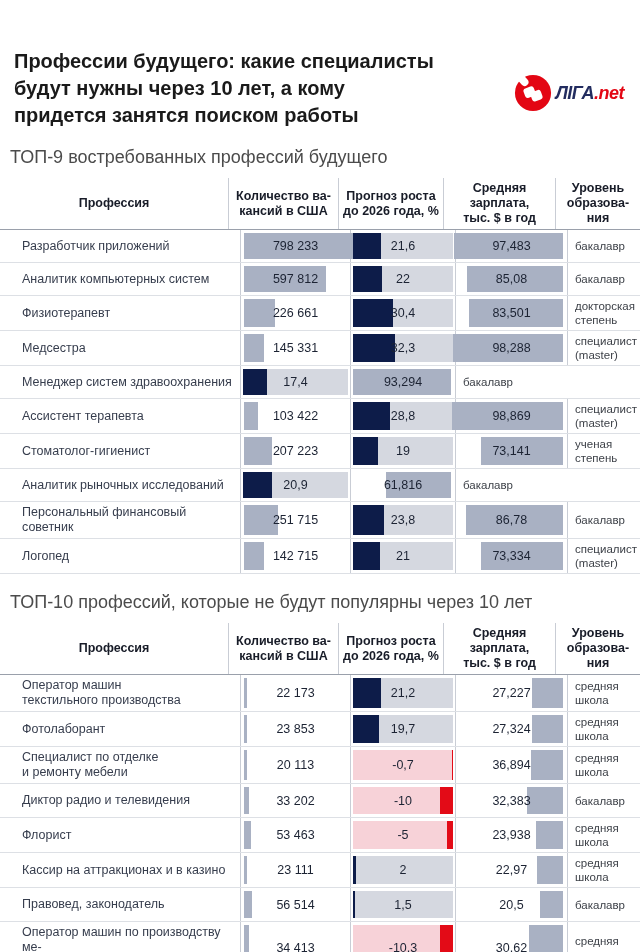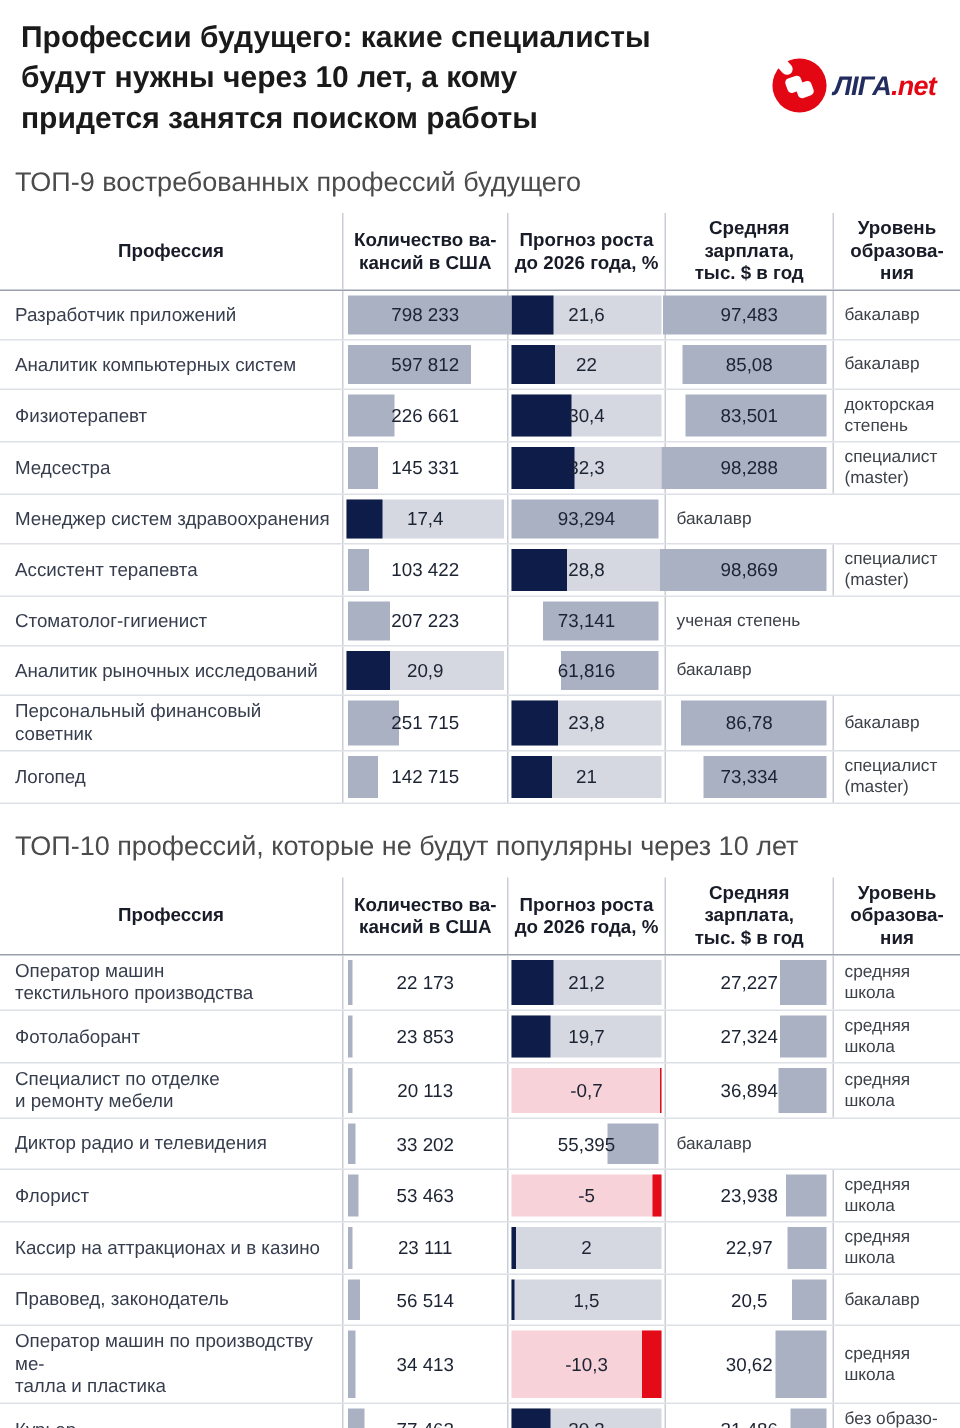--- a/index.html
+++ b/index.html
@@ -1,39 +1,39 @@
 <!DOCTYPE html>
 <html style="--bar-blue: #a9b1c3; --growth-track: #d5d8e0; --growth-bar: #0d1c49; --neg-track: #f7d2d8; --neg-bar: #e30b17;"><head>
 <meta charset="utf-8">
 <style>
   html,body{margin:0;padding:0;background:#fff;}
   body{width:640px;font-family:"Liberation Sans",sans-serif;color:#1a1a1a;}
   .page{width:640px;box-sizing:border-box;padding-top:8px;}
 
   
-  .masthead{display:flex;justify-content:space-between;align-items:flex-start;padding:4px 14px 0 14px;}
+  .masthead{display:flex;justify-content:space-between;align-items:flex-start;padding:4px 14px 0 14px;margin-top:36px;}
   .title{font-size:20px;line-height:27px;font-weight:bold;color:#1a1a1a;white-space:pre-line;margin:0;width:470px;}
   .logo{display:flex;align-items:center;margin-top:26px;margin-right:2px;}
   .logo-mark{width:38px;height:38px;margin-right:3px;}
   .logo-text{font-size:18px;font-weight:bold;font-style:italic;letter-spacing:-.5px;}
   .logo-liga{color:#222c5f;}
   .logo-net{color:#e30613;}
 
   
   .section-heading{font-size:18px;font-weight:400;color:#4b4b4b;margin:18px 0 10px 10px;}
 
   
   .dtable{width:640px;}
   .trow{display:grid;grid-template-columns:228px 110px 105px 112px 85px;}
   .thead{border-bottom:1px solid #9aa0ab;}
   .thead .cell{min-height:50px;display:flex;align-items:center;justify-content:center;
       font-size:12.5px;font-weight:bold;color:#181c28;text-align:center;white-space:pre-line;line-height:15px;padding:3px 2px;box-sizing:border-box;}
   .cell{box-sizing:border-box;}
   .cell.bordered{border-left:1px solid #c9cdd5;}
-  .body-row{border-bottom:1px solid #dde0e5;}
+  .body-row{border-bottom:1px solid #dde0e5;padding-left:12px;}
   .body-row .cell{min-height:32px;position:relative;display:flex;align-items:center;}
   .t2 .body-row .cell{min-height:33px;}
 
   .c-prof{padding:3px 8px 3px 10px;font-size:12.5px;color:#363d4d;line-height:15px;white-space:pre-line;}
   .c-edu{padding:3px 4px 3px 7px;font-size:11.5px;color:#3d4148;line-height:14px;white-space:pre-line;}
 
   .c-num{justify-content:center;}
   .c-num .val{position:relative;z-index:2;font-size:12.5px;color:#1c2333;}
 
   .hbar{position:absolute;top:3px;bottom:3px;background:var(--bar-blue,#a9b1c3);z-index:1;}
@@ -193,20 +193,26 @@
     </div>
     <div class="cell bordered c-edu"><span class="edu-text">специалист (master)</span></div>
   </div>
 
   <div class="trow body-row">
     <div class="cell c-prof"><span class="prof-text">Стоматолог-гигиенист</span></div>
     <div class="cell bordered c-num c-vac">
       <div class="hbar vac-bar" style="width: 26%;"></div>
       <span class="val vac-val">207 223</span>
     </div>
+    <div class="cell bordered c-num c-growth">
+      <div class="track pos">
+              <div class="gbar" style="width: 24.7%;"></div>
+            </div>
+      <span class="val growth-val">19</span>
+    </div>
     <div class="cell bordered c-num c-sal">
       <div class="hbar sal-bar" style="width: 74%;"></div>
       <span class="val sal-val">73,141</span>
     </div>
     <div class="cell bordered c-edu"><span class="edu-text">ученая степень</span></div>
   </div>
 
   <div class="trow body-row">
     <div class="cell c-prof"><span class="prof-text">Аналитик рыночных исследований</span></div>
     <div class="cell bordered c-num c-growth">
@@ -337,23 +343,29 @@
     </div>
     <div class="cell bordered c-edu"><span class="edu-text">средняя школа</span></div>
   </div>
 
   <div class="trow body-row">
     <div class="cell c-prof"><span class="prof-text">Диктор радио и телевидения</span></div>
     <div class="cell bordered c-num c-vac">
       <div class="hbar vac-bar" style="width: 4.2%;"></div>
       <span class="val vac-val">33 202</span>
     </div>
+    <div class="cell bordered c-num c-growth">
+      <div class="track neg">
+              <div class="gbar" style="width: 13%;"></div>
+            </div>
+      <span class="val growth-val">-10</span>
+    </div>
     <div class="cell bordered c-num c-sal">
       <div class="hbar sal-bar" style="width: 32.8%;"></div>
-      <span class="val sal-val">55,395</span>
+      <span class="val sal-val">32,383</span>
     </div>
     <div class="cell bordered c-edu"><span class="edu-text">бакалавр</span></div>
   </div>
 
   <div class="trow body-row">
     <div class="cell c-prof"><span class="prof-text">Флорист</span></div>
     <div class="cell bordered c-num c-vac">
       <div class="hbar vac-bar" style="width: 6.7%;"></div>
       <span class="val vac-val">53 463</span>
     </div>

